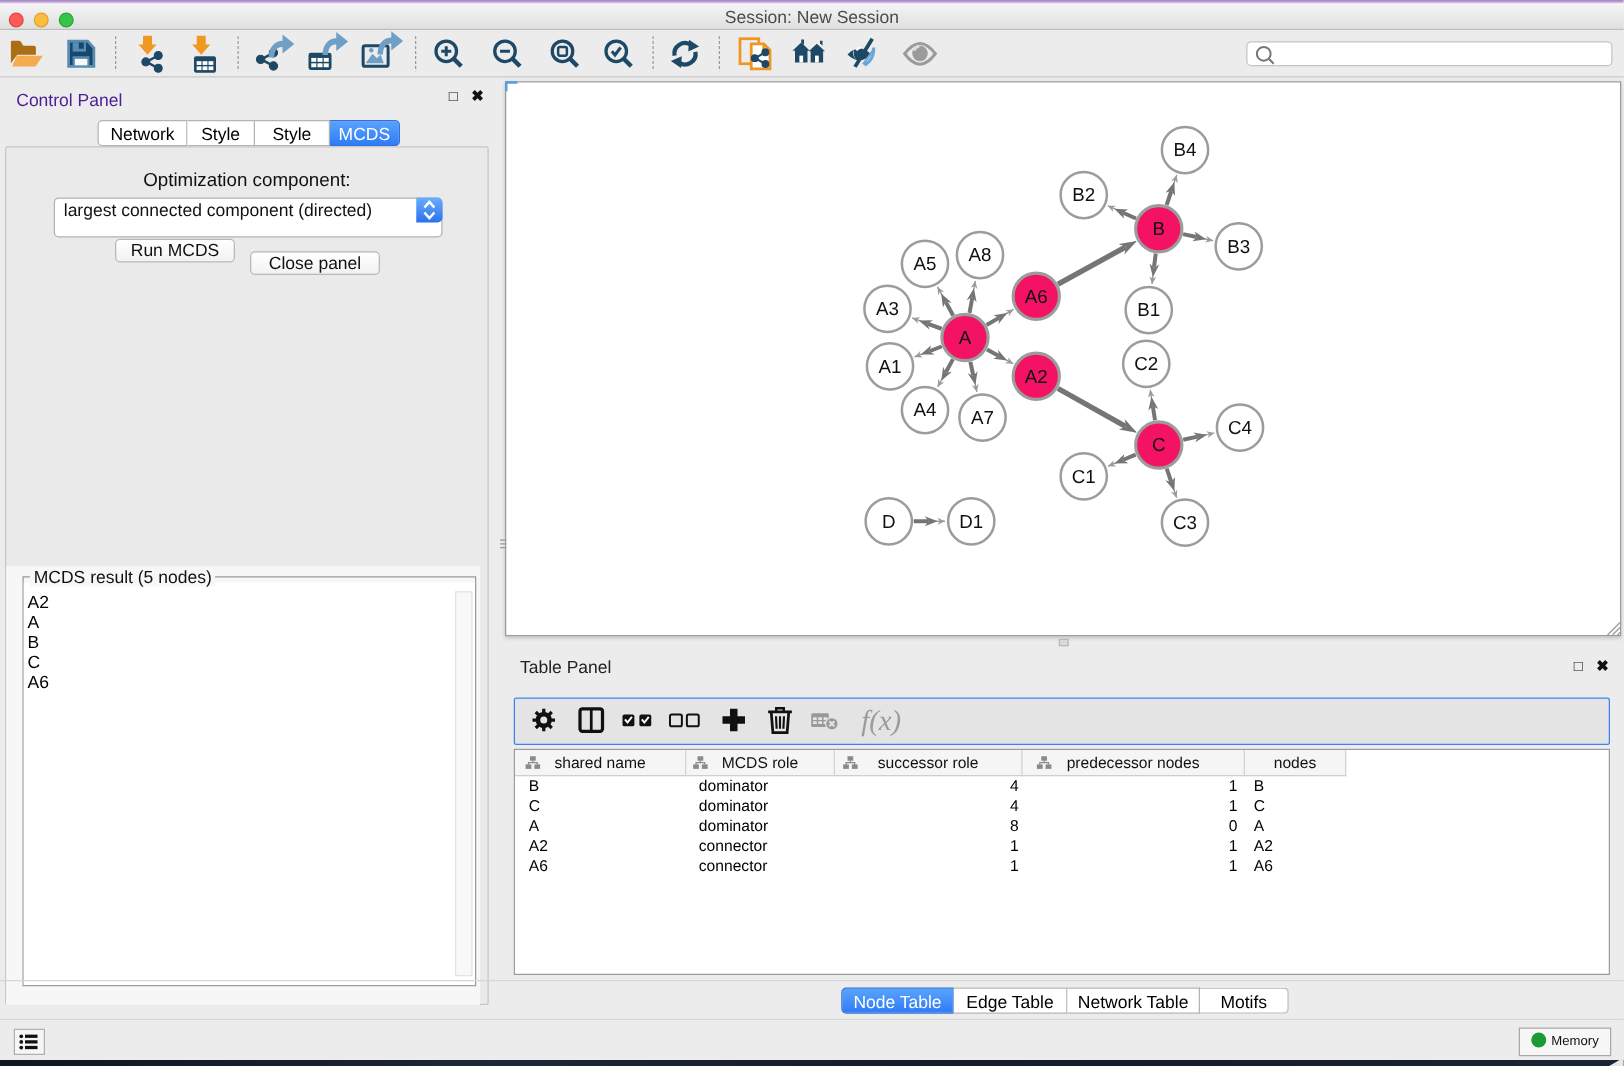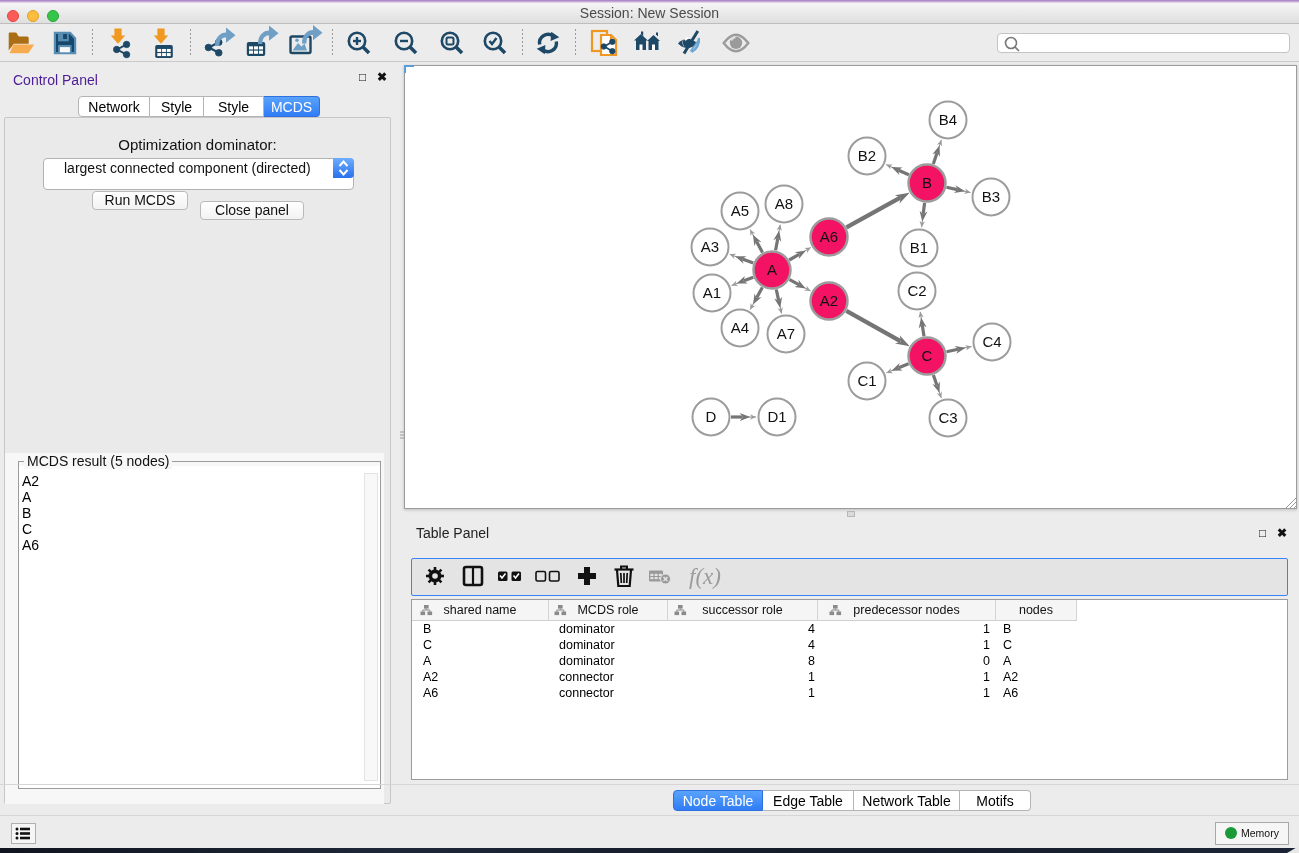--- a/index.html
+++ b/index.html
@@ -34,21 +34,21 @@
 .tab { height:21px; line-height:20px; font-size:14px; color:#000; background:#fff;
   border:1px solid #b4b4b4; border-left:none; text-align:center; }
 .tab.first { border-left:1px solid #b4b4b4; border-radius:4px 0 0 4px; }
 .tab.last { border-radius:0 4px 4px 0; }
 .tab.sel { background:linear-gradient(#59a3fb,#2f7cf6); color:#fff; border-color:#2f6fe0; }
 #cp-tabs { left:78px; top:96px; }
 
 #opt-label { left:0; top:136px; width:395px; text-align:center; font-size:15px; color:#111; }
 #combo { left:43px; top:158px; width:311px; height:32px; background:#fff;
   border:1px solid #b2b2b2; border-radius:4px; font-size:14px; color:#111;
-  line-height:18px; padding-left:20px; }
+  line-height:18px; padding-left:7px; }
 #combo-btn { position:absolute; right:-1px; top:-1px; width:21px; height:20px;
   border-radius:0 4px 4px 0; background:linear-gradient(#6caefc,#2a71ee); }
 .btn { position:absolute; height:19px; background:linear-gradient(#ffffff,#f2f2f2);
   border:1px solid #b9b9b9; border-radius:4px; font-size:14px; color:#111;
   text-align:center; line-height:17px; }
 #grp { left:18px; top:461px; width:363px; height:328px; border:1px solid #9c9c9c; }
 #grp-label { left:24px; top:453px; font-size:14px; color:#111; background:#f7f7f7; padding:0 3px; }
 #grp-list { position:absolute; left:0px; top:4px; width:361px; height:322px; background:#fff;
   font-size:14px; color:#000; line-height:16px; padding:7px 0 0 3px; }
 #grp-scroll { position:absolute; right:2px; top:7px; width:14px; height:308px;
@@ -253,21 +253,21 @@
 <div class="abs" id="cp-title">Control Panel</div>
 <div class="winbtn" style="left:359px;top:70px;">□</div>
 <div class="winbtn" style="left:377px;top:70px;font-weight:bold;">✖</div>
 <div class="abs" id="cp-pane"></div>
 <div class="tabs" id="cp-tabs">
   <div class="tab first" style="width:72px;">Network</div>
   <div class="tab" style="width:54px;">Style</div>
   <div class="tab" style="width:60px;">Style</div>
   <div class="tab sel last" style="width:56px;">MCDS</div>
 </div>
-<div class="abs" id="opt-label">Optimization dominator:</div>
+<div class="abs" id="opt-label">Optimization component:</div>
 <div class="abs" id="combo">largest connected component (directed)
   <div id="combo-btn"><svg width="21" height="20">
         <path d="M6.5,8 L10.5,3.5 L14.5,8" fill="none" stroke="#fff" stroke-width="2"></path>
         <path d="M6.5,12 L10.5,16.5 L14.5,12" fill="none" stroke="#fff" stroke-width="2"></path>
       </svg></div>
 </div>
 <div class="btn" style="left:92px;top:191px;width:96px;">Run MCDS</div>
 <div class="btn" style="left:200px;top:201px;width:104px;">Close panel</div>
 <div class="abs" style="left:5px;top:453px;width:379px;height:351px;background:#f7f7f7;"></div>
 <div class="abs" id="grp">

